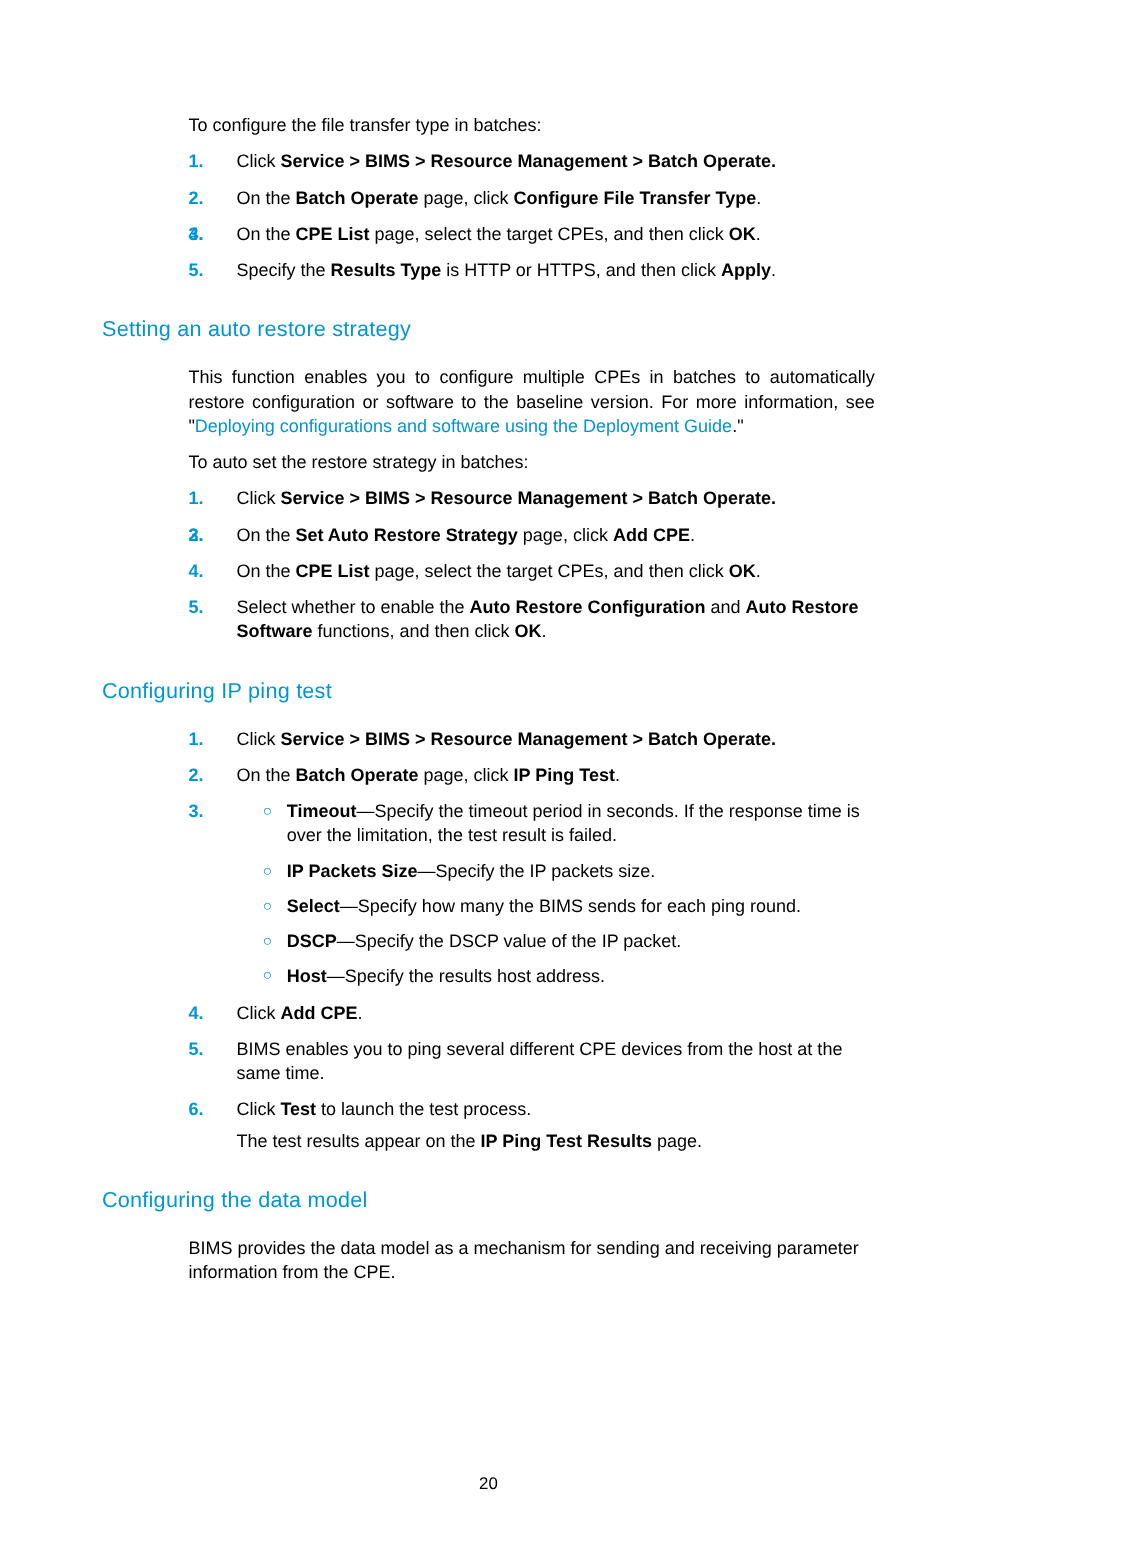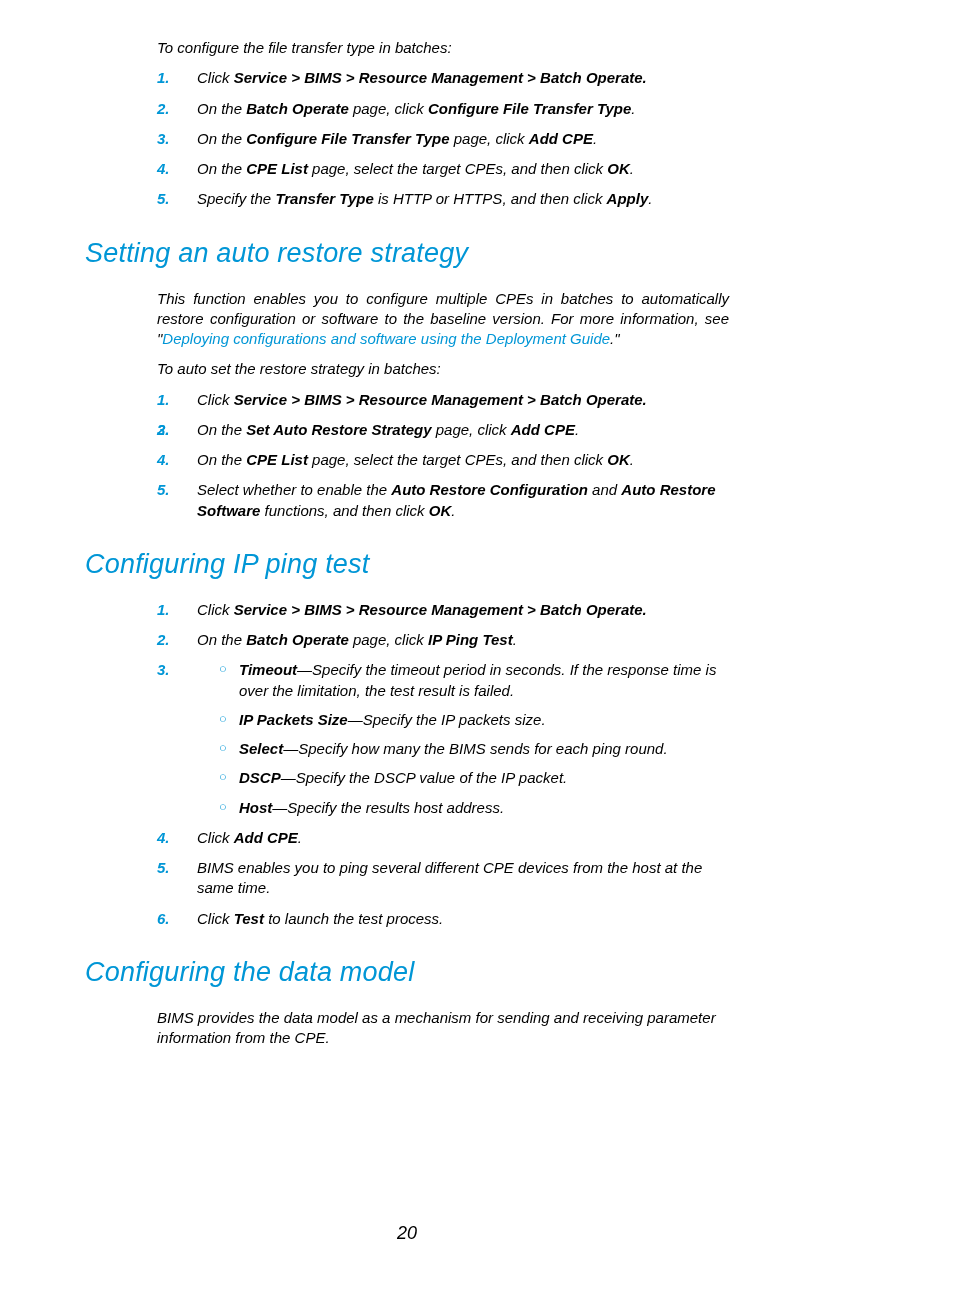--- a/index.html
+++ b/index.html
@@ -9,22 +9,21 @@
     color: #000;
     margin: 0;
     padding: 0;
     background: #fff;
   }
   .page {
     width: 814px;
     height: 1296px;
     position: relative;
     box-sizing: border-box;
-    padding: 38px 85px 0 85px;
-    font-style: italic;
+    padding: 95px 85px 0 85px;
   }
   .content {
     margin-left: 72px;
   }
   p.intro {
     margin: 0 0 10px 0;
     line-height: 1.35;
   }
   p.intro-justify {
     margin: 0 0 10px 0;
@@ -64,68 +63,67 @@
     position: absolute;
     left: 22px;
     top: 0;
     color: #0096d6;
     font-size: 13px;
   }
   h2.section {
     font-family: Arial, Helvetica, sans-serif;
     font-weight: normal;
     color: #0096d6;
-    font-size: 27px;
+    font-size: 18px;
     margin: 28px 0 20px 0;
     letter-spacing: 0.2px;
   }
   .link {
     color: #0096d6;
   }
   .b { font-weight: bold; }
   .step-extra {
     display: block;
     margin-top: 6px;
   }
   .pagenum {
     position: absolute;
     bottom: 52px;
     left: 0;
     width: 100%;
     text-align: center;
-    font-size: 18px;
+    font-size: 14px;
   }
 </style>
 </head>
 <body>
 
 <div class="page">
 
   <div class="content">
     <p class="intro">To configure the file transfer type in batches:</p>
     <ol class="steps">
       <li>
         <span class="num">1.</span>
         <span><span>Click </span><span class="b">Service &gt; BIMS &gt; Resource Management &gt; Batch Operate.</span></span>
       </li>
       <li>
         <span class="num">2.</span>
         <span><span>On the </span><span class="b">Batch Operate</span><span> page, click </span><span class="b">Configure File Transfer Type</span><span>.</span></span>
       </li>
       <li>
         <span class="num">3.</span>
-        <span><span>On the </span><span class="b">Configure File Transfer Type</span><span> page, click </span><span class="b">Add CPE</span><span>.</span></span>
       </li>
       <li>
         <span class="num">4.</span>
         <span><span>On the </span><span class="b">CPE List</span><span> page, select the target CPEs, and then click </span><span class="b">OK</span><span>.</span></span>
       </li>
       <li>
         <span class="num">5.</span>
-        <span><span>Specify the </span><span class="b">Transfer Type</span><span> is HTTP or HTTPS, and then click </span><span class="b">Apply</span><span>.</span></span>
+        <span><span>Specify the </span><span class="b">Results Type</span><span> is HTTP or HTTPS, and then click </span><span class="b">Apply</span><span>.</span></span>
       </li>
     </ol>
   </div>
 
   <h2 class="section">Setting an auto restore strategy</h2>
   <div class="content">
     <p class="intro-justify">
       <span>This function enables you to configure multiple CPEs in batches to automatically restore configuration or software to the baseline version. For more information, see "</span><span class="link">Deploying configurations and software using the Deployment Guide</span><span>."</span>
     </p>
     <p class="intro">To auto set the restore strategy in batches:</p>
@@ -177,20 +175,21 @@
         <span class="num">4.</span>
         <span><span>Click </span><span class="b">Add CPE</span><span>.</span></span>
       </li>
       <li>
         <span class="num">5.</span>
         <span class="step-extra">BIMS enables you to ping several different CPE devices from the host at the same time.</span>
       </li>
       <li>
         <span class="num">6.</span>
         <span><span>Click </span><span class="b">Test</span><span> to launch the test process.</span></span>
+        <span class="step-extra"><span>The test results appear on the </span><span class="b">IP Ping Test Results</span><span> page.</span></span>
       </li>
     </ol>
   </div>
 
   <h2 class="section">Configuring the data model</h2>
   <div class="content">
     <p class="intro">BIMS provides the data model as a mechanism for sending and receiving parameter information from the CPE.</p>
   </div>
 
   <div class="pagenum">20</div>

